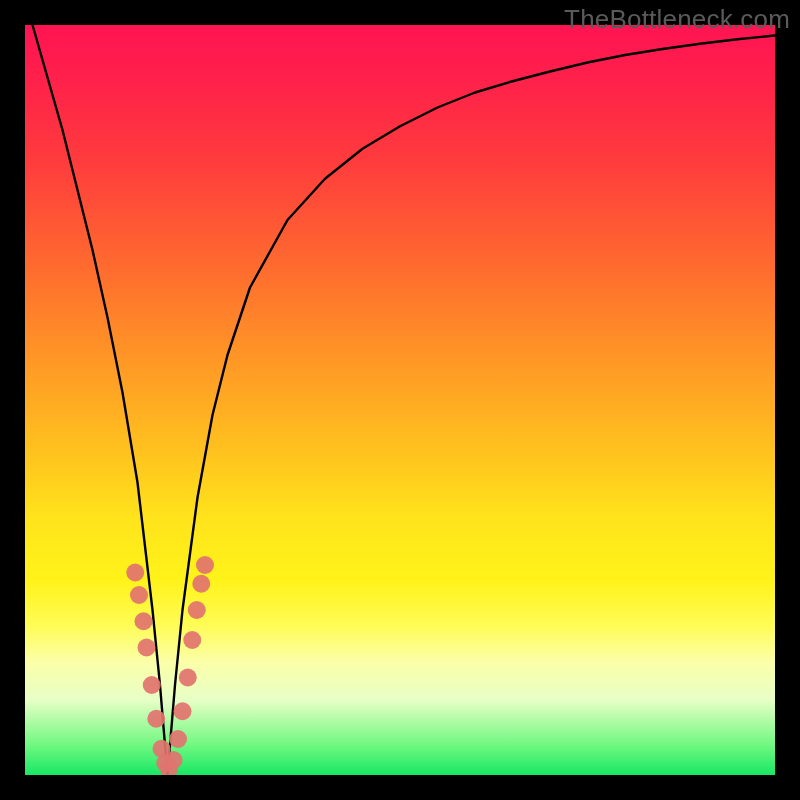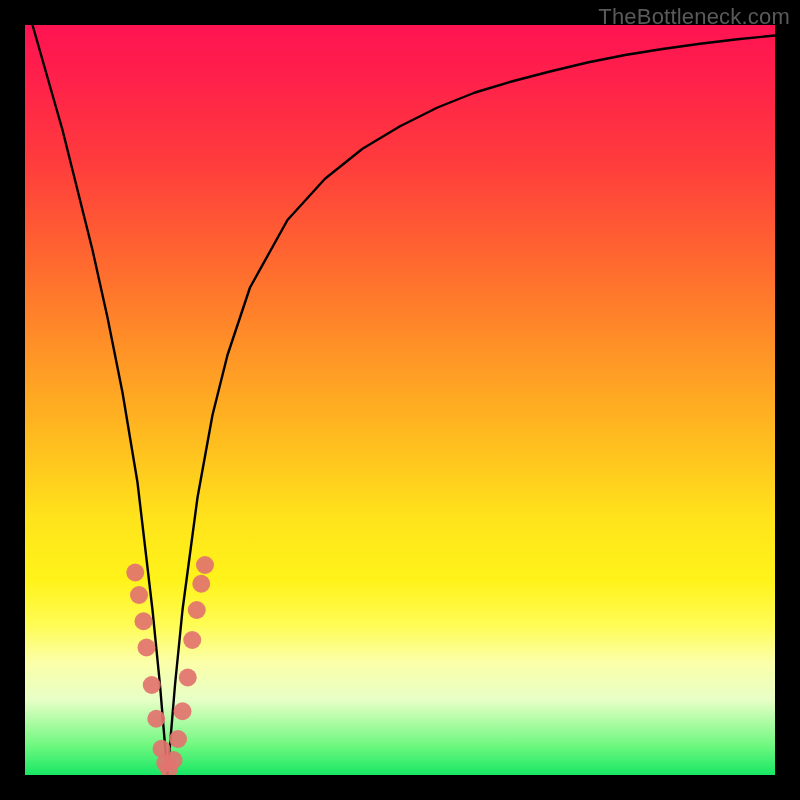--- a/index.html
+++ b/index.html
@@ -48,21 +48,21 @@
   }
   .svg-layer {
     position: absolute;
     inset: 0;
   }
   .watermark {
     position: absolute;
     top: 4px;
     right: 10px;
     color: #5a5a5a;
-    font-size: 22px;
+    font-size: 26px;
     letter-spacing: 0.2px;
     font-weight: 500;
   }
 </style>
 </head>
 <body>
 
 <div class="frame">
 
   <div class="plot-area">

